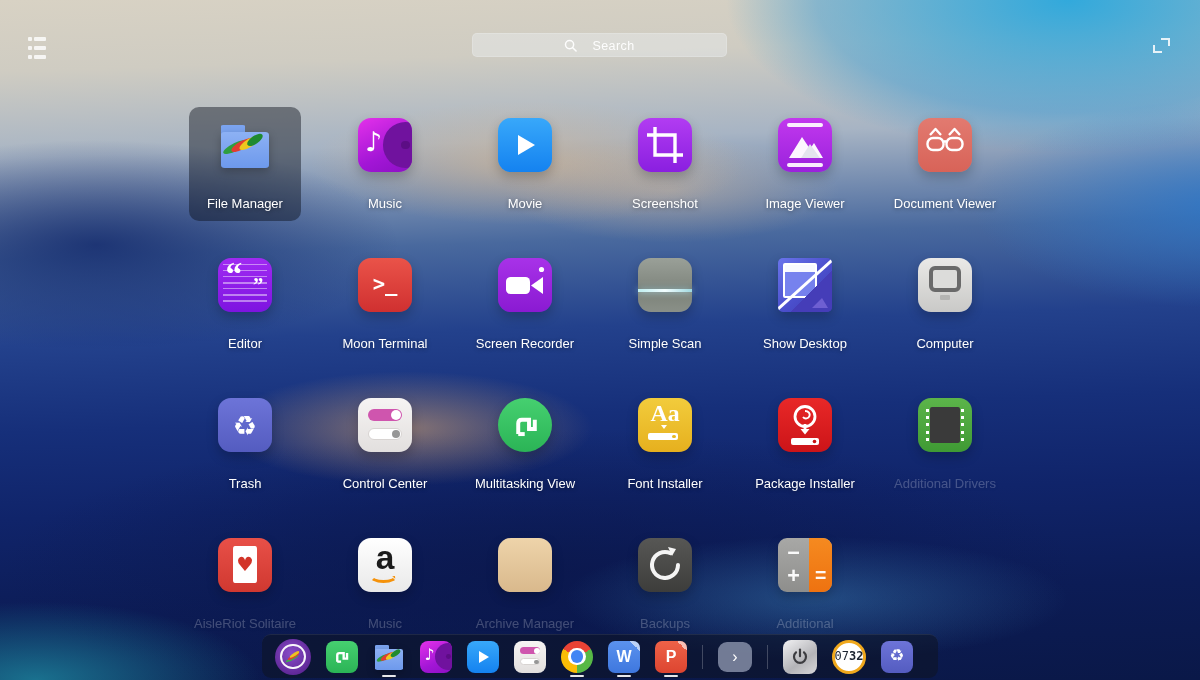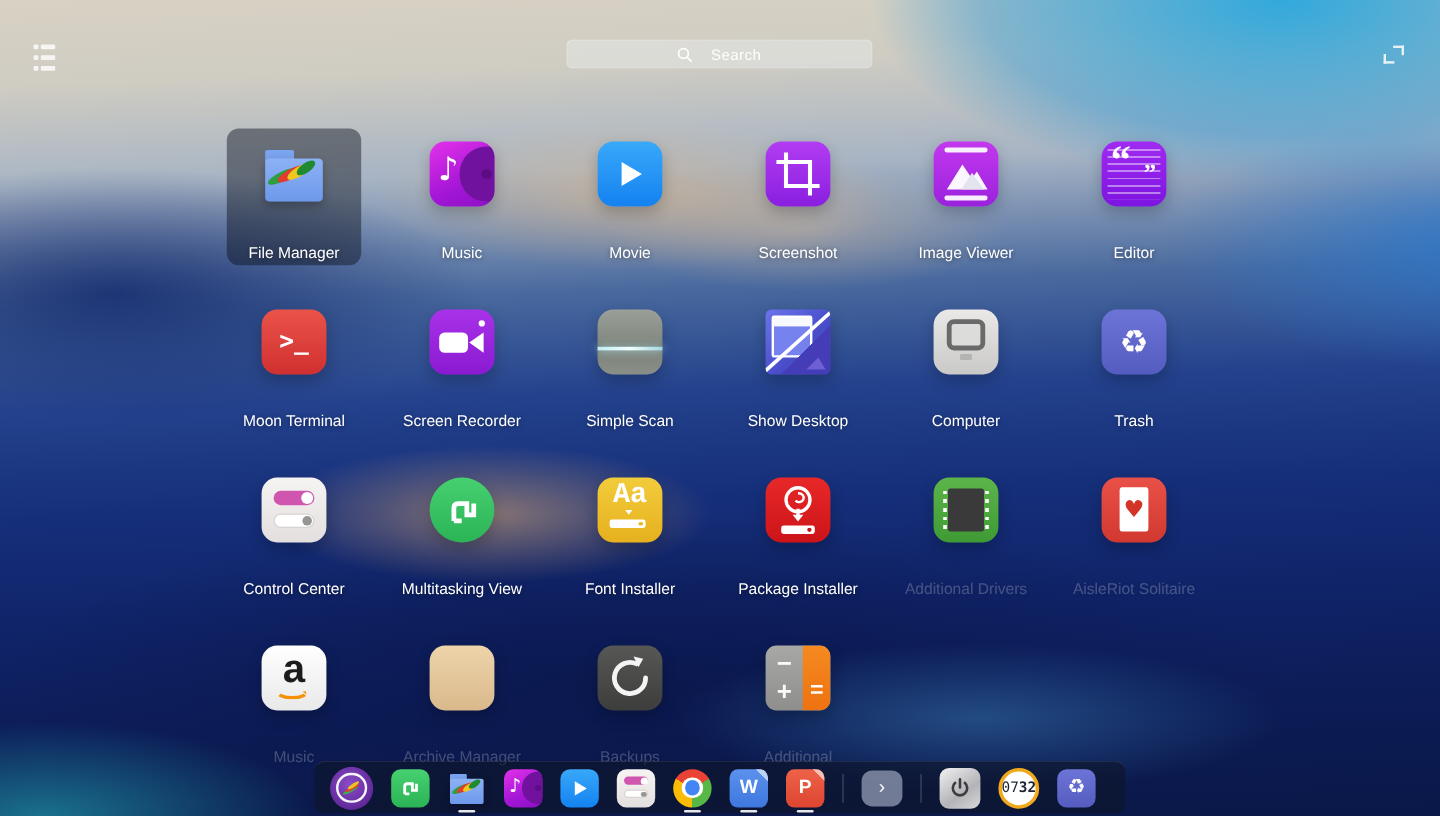--- a/index.html
+++ b/index.html
@@ -33,21 +33,21 @@
   .fs-toggle::before{content:'';position:absolute;right:0;top:0;width:7px;height:6px;border-top:2px solid #fff;border-right:2px solid #fff}
   .fs-toggle::after{content:'';position:absolute;left:0;bottom:0;width:7px;height:6px;border-bottom:2px solid #fff;border-left:2px solid #fff}
 
   
   .grid{position:absolute;left:189px;top:107px;width:812px;display:grid;
     grid-template-columns:repeat(6,112px);column-gap:28px;row-gap:26px}
   .cell{height:114px;display:flex;flex-direction:column;align-items:center;border-radius:10px;cursor:pointer}
   .cell.selected{background:rgba(12,16,26,.45)}
   .app-icon{width:54px;height:54px;margin-top:11px;border-radius:13px;position:relative;font-size:54px;
     box-shadow:0 5px 12px rgba(0,0,0,.22)}
-  .app-label{margin-top:31px;font-size:13px;color:#fff;text-align:left;white-space:nowrap;
+  .app-label{margin-top:24px;font-size:13px;color:#fff;text-align:left;white-space:nowrap;
     text-shadow:0 1px 4px rgba(0,0,0,.4)}
   .app-label.faded{opacity:.22}
 
   
   .folder-ic{border-radius:0;box-shadow:none}
   .f-tab{position:absolute;left:6%;top:13%;width:44%;height:20%;background:#7ba4f0;border-radius:10% 10% 0 0}
   .f-body{position:absolute;left:5%;right:5%;top:25%;bottom:7%;background:linear-gradient(#8db1f4,#6d99ec);border-radius:8%;box-shadow:0 3px 8px rgba(0,0,0,.25)}
   .fe{position:absolute;height:15%;border-radius:50%}
   .fe1{left:8%;top:46%;width:50%;background:#2f9e3f;transform:rotate(-26deg)}
   .fe2{left:23%;top:42%;width:46%;background:#e23c30;transform:rotate(-29deg)}
@@ -103,21 +103,21 @@
   .sd-mtn::after{content:'';position:absolute;right:8%;bottom:8%;width:0;height:0;
     border-left:.2em solid transparent;border-right:.12em solid transparent;border-bottom:.2em solid #6e5fd2}
   .sd-diag{position:absolute;left:-30%;top:47%;width:160%;height:6%;background:#fff;transform:rotate(-42deg)}
   .ic-printer{background:linear-gradient(180deg,#ececea,#d6d6d4)}
   .pr-top{position:absolute;left:29%;top:13%;width:42%;height:17%;background:#7e7e7c;border-radius:2px}
   .pr-body{position:absolute;left:17%;top:32%;width:66%;height:27%;background:#6e6e6c;border-radius:3px}
   .pr-body::after{content:'';position:absolute;left:8%;top:30%;width:7%;height:14%;background:#fff;border-radius:50%}
   .pr-out{position:absolute;left:25%;top:61%;width:50%;height:19%;background:#82827f;border-radius:2px}
   .ic-font{background:linear-gradient(180deg,#f2cc3c,#e6b01e)}
   .fi-aa{position:absolute;top:6%;width:100%;text-align:center;color:#fff;
-    font-family:Liberation Mono, monospace;font-weight:600;font-size:.44em;line-height:1.05}
+    font-family:Liberation Serif, serif;font-weight:600;font-size:.44em;line-height:1.05}
   .fi-arrow{position:absolute;left:43%;top:50%;width:0;height:0;
     border-left:.07em solid transparent;border-right:.07em solid transparent;border-top:.09em solid #fff}
   .fi-bar{position:absolute;left:19%;top:64%;width:56%;height:14%;background:#fff;border-radius:2px}
   .fi-bar::after{content:'';position:absolute;right:9%;top:28%;width:13%;height:44%;border-radius:50%;background:#e8b81e}
   .ic-package{background:linear-gradient(180deg,#e82828,#cc1418)}
   .ic-drivers{background:linear-gradient(180deg,#5cb54a,#3f9a34)}
   .dr-chip{position:absolute;left:23%;top:17%;width:54%;height:66%;background:#3a3a3a;border-radius:2px}
   .dr-pins{position:absolute;top:21%;bottom:21%;width:6%;background:repeating-linear-gradient(180deg,#fff 0 3px,transparent 3px 7.2px)}
   .dr-pins.l{left:15%}.dr-pins.r{right:15%}
   .ic-solitaire{background:linear-gradient(180deg,#e85048,#d03830)}
@@ -241,20 +241,32 @@
     <div class="app-icon ic-imgview">
       <span class="iv-bar top"></span><span class="iv-bar bot"></span>
       <svg viewBox="0 0 54 54">
         <path d="M11 40L24 19l8 12 4-6 9 15z" fill="#ffffff" opacity=".96"></path>
         <path d="M23 40l9-14 10 14z" fill="#e4e4ee"></path>
       </svg>
     </div>
     <div class="app-label">Image Viewer</div>
   </div>
 
+  <div class="cell">
+    <div class="app-icon ic-docview">
+      <svg viewBox="0 0 54 54" fill="none" stroke="#fff">
+        <path d="M12 17l5.5-6 5.5 6" stroke-width="2.4" stroke-linejoin="round"></path>
+        <path d="M31 17l5.5-6 5.5 6" stroke-width="2.4" stroke-linejoin="round"></path>
+        <rect x="9.5" y="20" width="16" height="12" rx="5.5" stroke-width="2.4"></rect>
+        <rect x="28.5" y="20" width="16" height="12" rx="5.5" stroke-width="2.4"></rect>
+        <path d="M25.5 24.5c.8-1.8 2.2-1.8 3 0" stroke-width="2.2"></path>
+      </svg>
+    </div>
+    <div class="app-label">Document Viewer</div>
+  </div>
 
   <div class="cell">
     <div class="app-icon ic-editor">
       <span class="ed-lines"></span>
       <span class="ed-q1">“</span>
       <span class="ed-q2">”</span>
     </div>
     <div class="app-label">Editor</div>
   </div>
 

